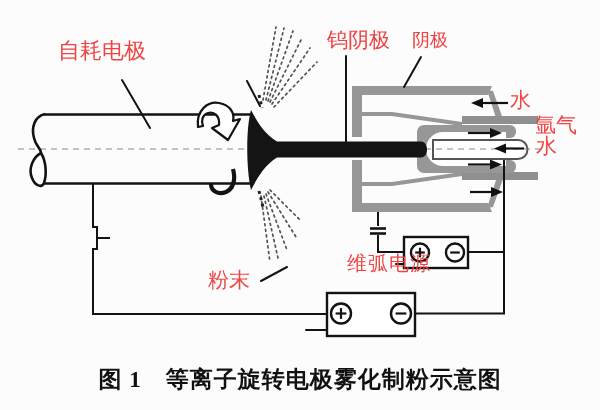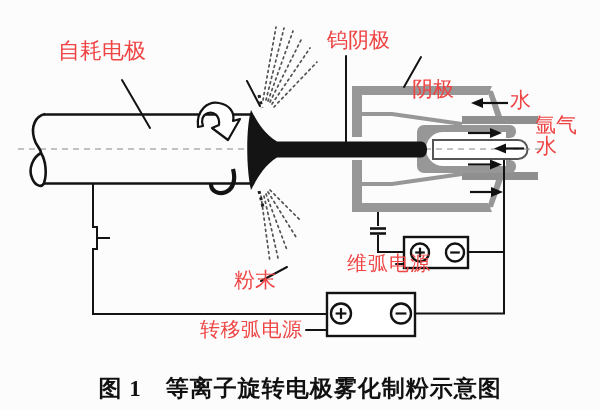--- a/index.html
+++ b/index.html
@@ -11,30 +11,30 @@
   #stage{position:absolute;left:0;top:0;width:600px;height:410px;}
   svg{position:absolute;left:0;top:0;}
   .lbl{
     position:absolute;color:#ef4444;white-space:nowrap;
     font-family:"Liberation Serif","DejaVu Serif",serif;
     line-height:1.05;
   }
   .lbl-consumable   {left:58px;  top:39px;  font-size:22px;}
   .lbl-plasma-arc   {left:176px; top:52px;  font-size:22px;}
   .lbl-tungsten     {left:327px; top:29px;  font-size:21px;}
-  .lbl-cathode      {left:412px; top:31px;  font-size:21px;margin-top:47px;}
+  .lbl-cathode      {left:412px; top:31px;  font-size:18px;}
   .lbl-water-top    {left:510px; top:89px;  font-size:21px;}
   .lbl-argon        {left:535px; top:114px; font-size:21px;}
   .lbl-water-mid    {left:536px; top:135px; font-size:21px;}
-  .lbl-powder       {left:208px; top:269px; font-size:21px;margin-left:26px;}
+  .lbl-powder       {left:208px; top:269px; font-size:21px;}
   .lbl-pilot-psu    {left:305px; top:253px; font-size:20px;letter-spacing:1px;margin-left:42px;}
   .lbl-transfer-psu {left:200px; top:319px; font-size:20px;letter-spacing:0.5px;}
   .caption{
     position:absolute;left:0;top:364px;width:600px;text-align:center;
-    font-size:23px;font-weight:bold;color:#111;letter-spacing:1px;margin-top:9px;
+    font-size:23px;font-weight:bold;color:#111;letter-spacing:1px;
   }
 </style>
 </head>
 <body>
 
 <div id="stage">
 
 <svg width="600" height="410" viewBox="0 0 600 410">
 
   <g fill="#979797" stroke="none">
@@ -170,17 +170,16 @@
 </svg>
 
 <div class="lbl lbl-consumable">自耗电极</div>
 <div class="lbl lbl-tungsten">钨阴极</div>
 <div class="lbl lbl-cathode">阴极</div>
 <div class="lbl lbl-water-top">水</div>
 <div class="lbl lbl-argon">氩气</div>
 <div class="lbl lbl-water-mid">水</div>
 <div class="lbl lbl-powder">粉末</div>
 <div class="lbl lbl-pilot-psu">维弧电源</div>
-<div class="lbl lbl-transfer-psu">转移弧电源</div>
 
 <div class="caption">图 1　等离子旋转电极雾化制粉示意图</div>
 
 </div>
 
 </body></html>

